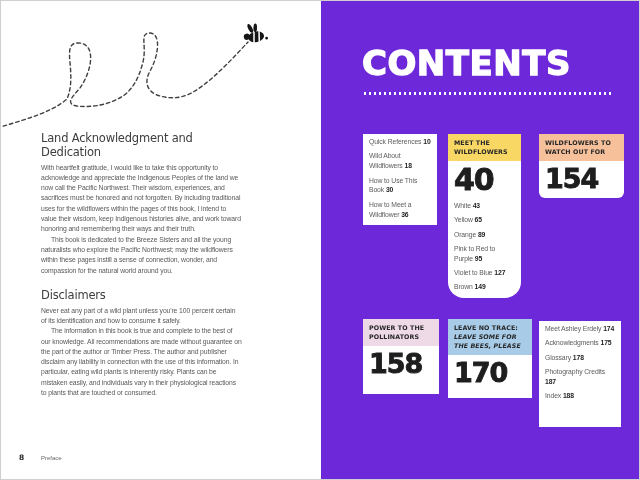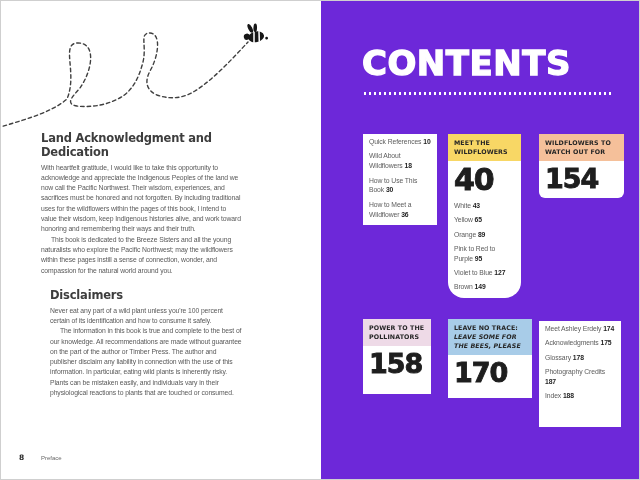--- a/index.html
+++ b/index.html
@@ -6,29 +6,29 @@
   #canvas{
     position:relative;width:640px;height:480px;overflow:hidden;
     background:#ffffff;border:1px solid #cfcfcf;box-sizing:border-box;
     font-family:"Liberation Sans",sans-serif;
   }
   
   #left-page{position:absolute;left:0;top:0;width:320px;height:480px;background:#ffffff;}
   #flight-svg{position:absolute;left:0;top:0;}
   #left-text{position:absolute;left:40px;top:131px;width:201px;}
   .lp-heading{
-    margin:0 0 3px 0;font-family:"DejaVu Sans",sans-serif;font-weight:bold;
+    margin:0 0 3px 0;font-family:"DejaVu Sans",sans-serif;font-weight:normal;
     font-size:11.5px;letter-spacing:-0.2px;color:#3d3d3d;line-height:1.2;
   }
   .lp-body p{
     margin:0;font-size:6.8px;line-height:10.3px;color:#595959;
     letter-spacing:-0.1px;text-align:left;
   }
   .lp-body p.indent{text-indent:10px;}
-  .lp-section2{margin-top:13px;margin-left:9px;}
+  .lp-section2{margin-top:13px;}
   #left-footer{position:absolute;left:0;top:452px;width:320px;height:12px;}
   .folio{position:absolute;left:18px;top:0;font-family:"DejaVu Sans",sans-serif;font-weight:bold;font-size:7.5px;color:#2b2b2b;}
   .folio-label{position:absolute;left:40px;top:1.5px;font-size:6px;color:#6a6a6a;}
   
   #right-page{position:absolute;left:320px;top:0;width:320px;height:480px;background:#6d28d9;}
   #contents-title{
     position:absolute;left:41px;top:42px;margin:0;
     font-family:"DejaVu Sans",sans-serif;font-weight:bold;font-size:34px;
     color:#ffffff;letter-spacing:0.5px;-webkit-text-stroke:1.3px #ffffff;
   }
@@ -52,21 +52,21 @@
   .num-27{font-size:27px;}
   .toc-list{padding:7px 6px 6px 6px;}
   .toc-list.no-top{padding-top:3px;}
   .toc-item{font-size:6.8px;line-height:1.45;color:#5c5c5c;margin-bottom:4.5px;letter-spacing:-0.1px;}
   .toc-item:last-child{margin-bottom:0;}
   .toc-item b{color:#1e1e1e;font-weight:bold;}
   
   #box-front   {left:42px; top:133px;width:74px;min-height:91px;}
   #box-meet    {left:127px;top:133px;width:73px;border-radius:16px;}
   #box-watch   {left:218px;top:133px;width:85px;min-height:64px;border-radius:6px;}
-  #box-pollin  {left:42px; top:318px;width:68px;min-height:75px;}
+  #box-pollin  {left:42px; top:318px;width:76px;min-height:75px;}
   #box-trace   {left:127px;top:318px;width:84px;min-height:79px;}
   #box-back    {left:218px;top:320px;width:82px;min-height:106px;}
   .hdr-yellow{background:#F8D765;}
   .hdr-peach {background:#F5C09A;}
   .hdr-pink  {background:#EEDAE7;}
   .hdr-blue  {background:#A8CCE8;}
 </style>
 </head>
 <body>
 

